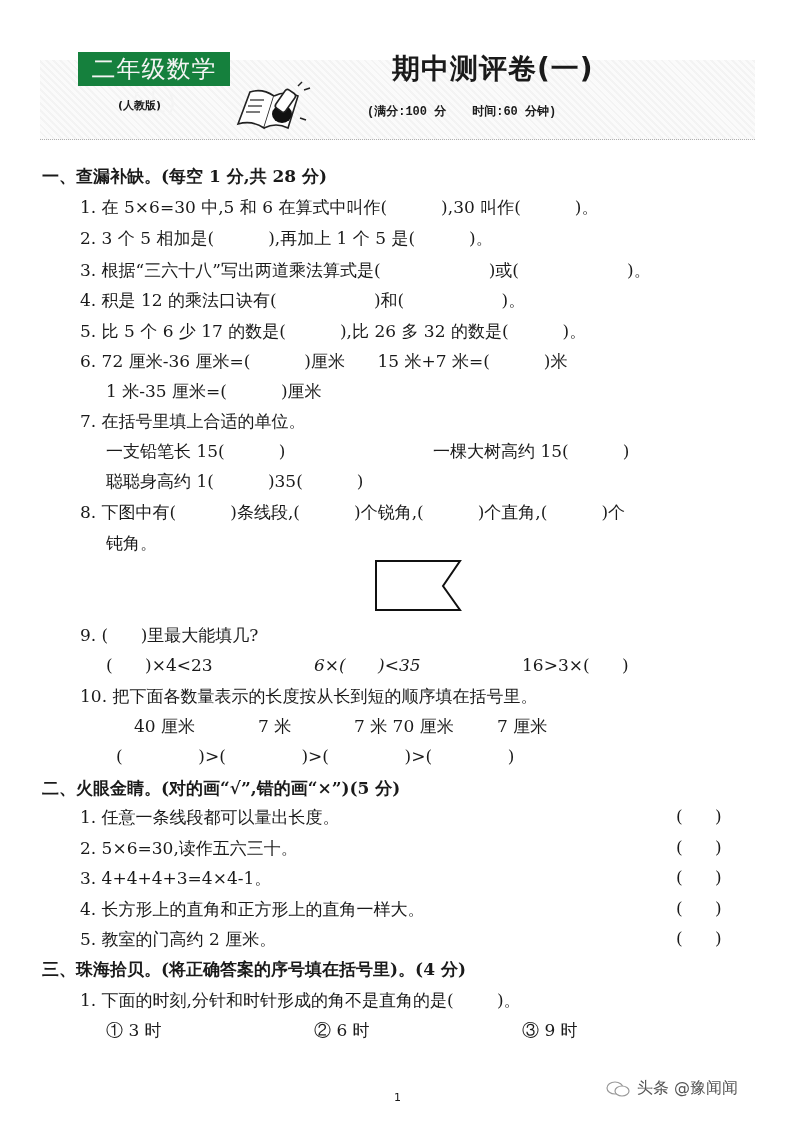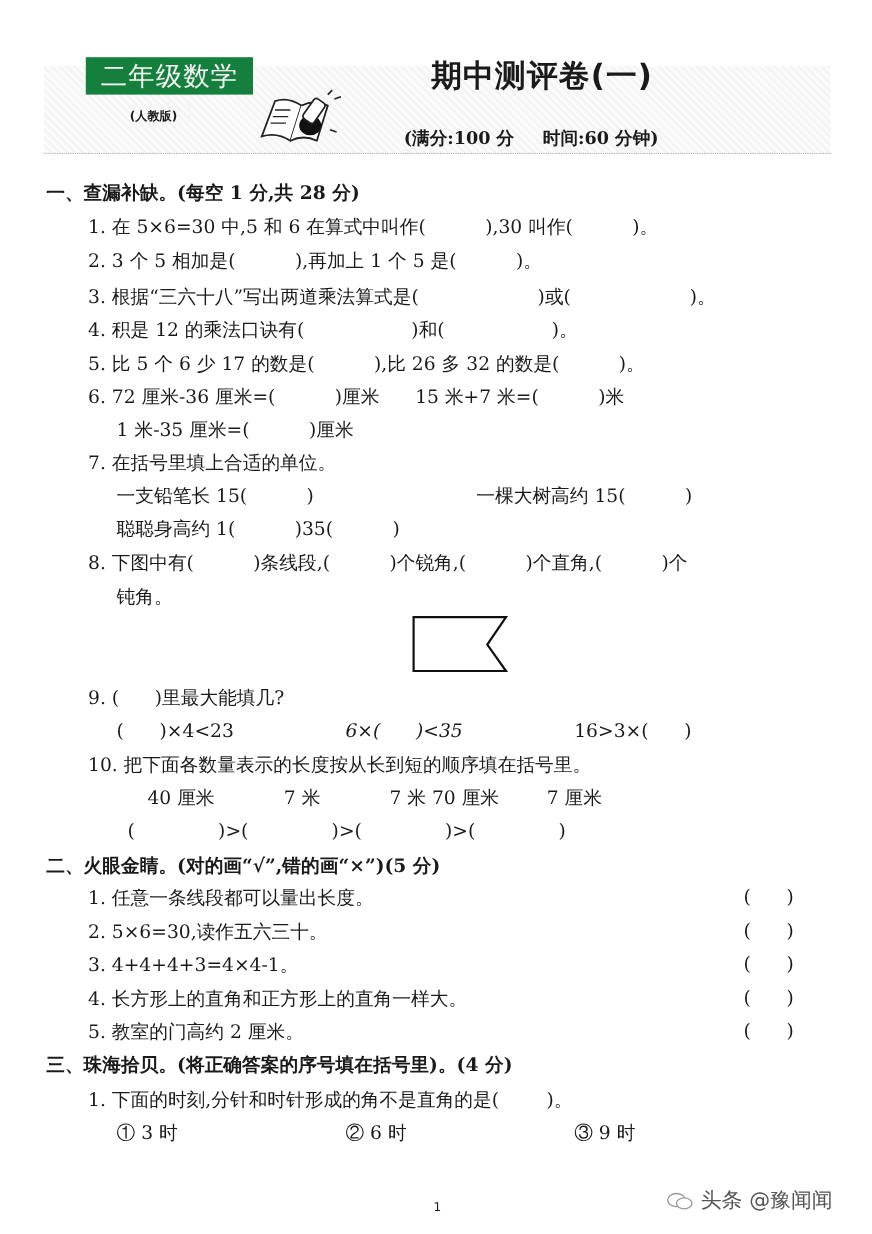--- a/index.html
+++ b/index.html
@@ -10,32 +10,32 @@
   .header-rule { position:absolute; left:40px; top:139px; width:715px; height:1px;
          border-top:1px dotted #b0b0b0; }
   .grade-badge { position:absolute; left:78px; top:52px; width:152px; height:34px; background:#15803d;
          color:#f4f4f4; font-size:24px; line-height:34px; text-align:center; letter-spacing:1px;
          font-family:"DejaVu Sans", sans-serif; }
   .edition { position:absolute; left:118px; top:98px; font-size:11px; font-weight:bold;
          font-family:"DejaVu Sans", sans-serif; }
   .book-icon { position:absolute; left:234px; top:80px; width:80px; height:52px; }
   .title { position:absolute; left:392px; top:50px; font-size:28px; font-weight:bold; letter-spacing:1px;
          font-family:"DejaVu Sans", sans-serif; }
-  .subtitle { position:absolute; left:367px; top:116px; font-size:16px; font-weight:bold; }
+  .subtitle { position:absolute; left:367px; top:103px; font-size:12px; font-weight:bold;font-family:Liberation Mono, monospace; }
   .subtitle span { margin-right:26px; }
 
   .line { position:absolute; font-size:17px; white-space:pre; line-height:22px; }
   .sec { left:42px; font-weight:bold; font-family:"DejaVu Sans", sans-serif; font-size:17px; }
   .sec .note { font-weight:bold; font-family:"DejaVu Serif", serif; }
   .q { left:80px;text-align:right; }
   .sub { left:106px; }
   .tf { position:absolute; left:676px; font-size:17px; white-space:pre; }
   .shape { position:absolute; left:370px; top:556px; width:100px; height:60px; }
   .pagenum { position:absolute; left:394px; top:1091px; font-size:11px; font-family:"DejaVu Sans", sans-serif; }
-  .watermark { position:absolute; left:605px; top:1078px; font-size:19px; color:#555;
+  .watermark { position:absolute; left:605px; top:1078px; font-size:16px; color:#555;
          font-family:"DejaVu Sans", sans-serif; letter-spacing:0px; }
   .wechat-icon { display:inline-block; width:26px; height:18px; vertical-align:middle; margin-right:6px; }
 </style>
 </head>
 <body>
 
 <div class="header-band"></div>
 <div class="header-rule"></div>
 
 <div class="grade-badge">二年级数学(上)</div>

